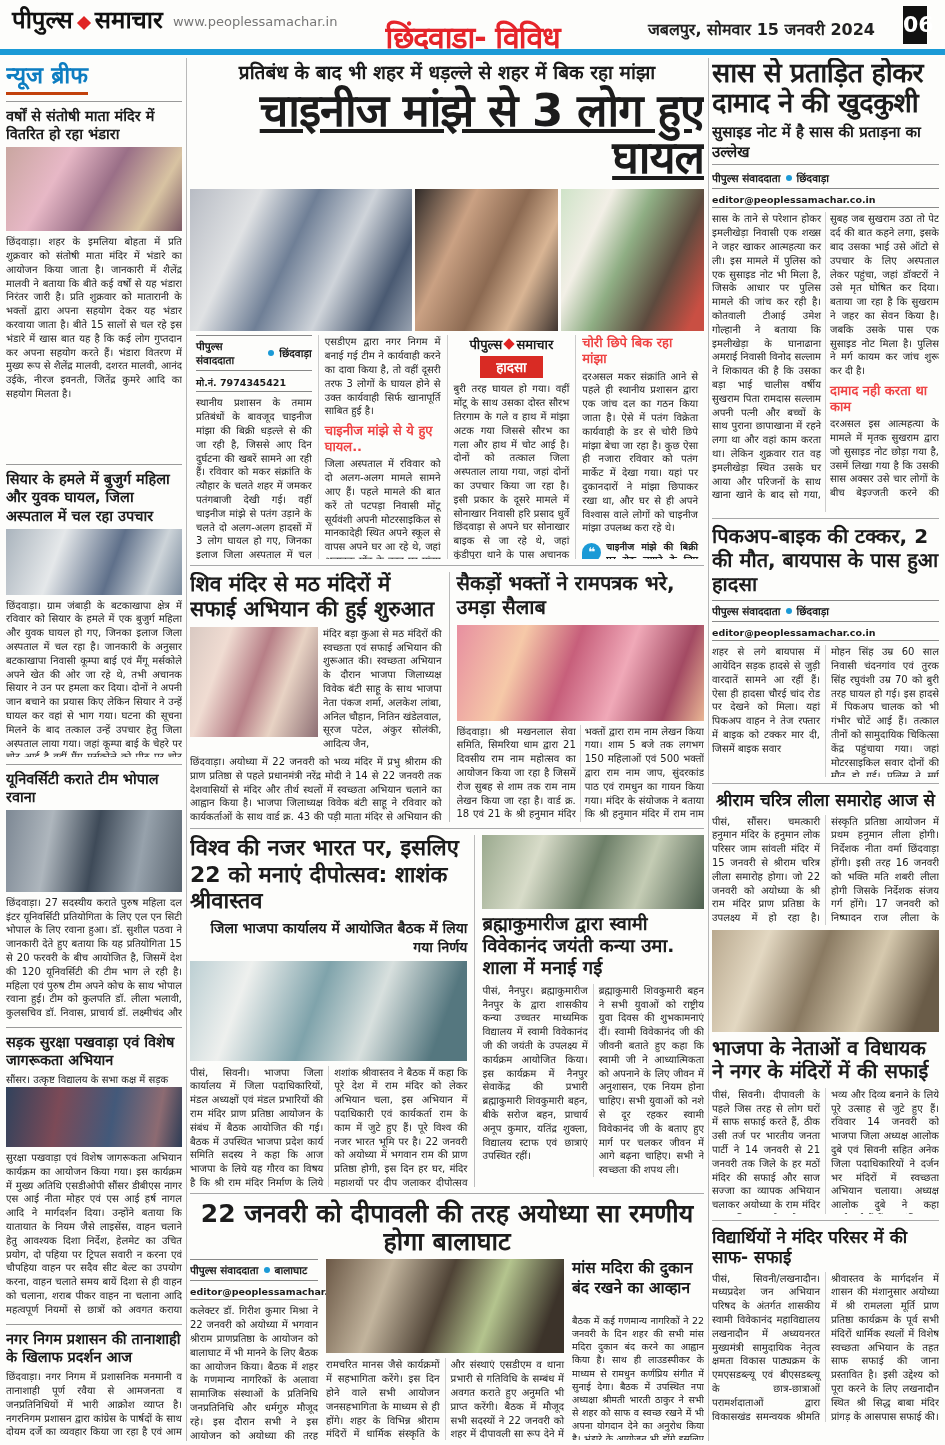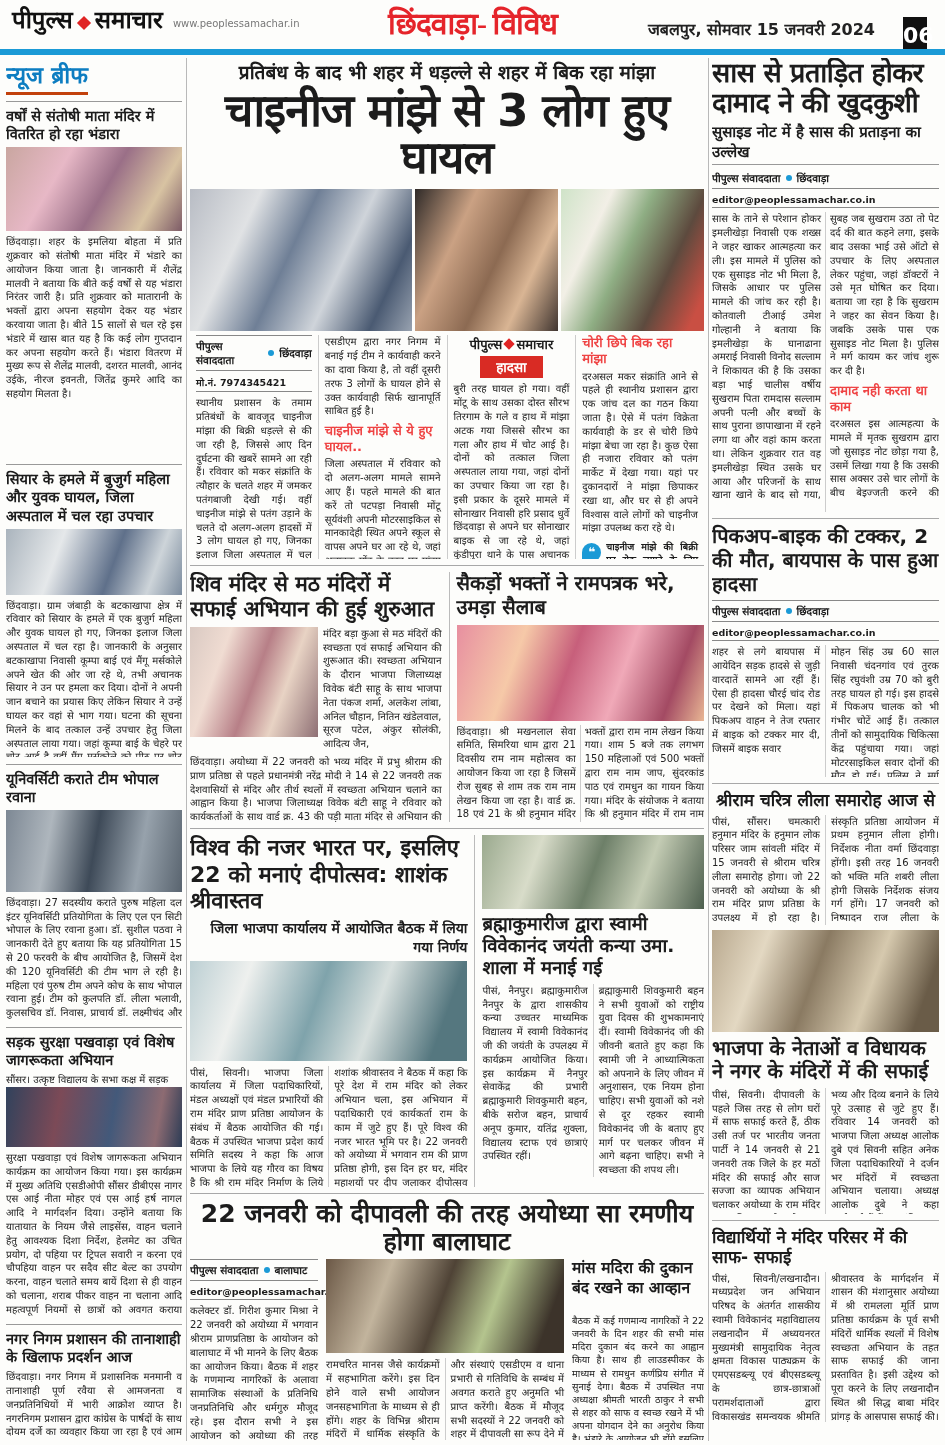--- a/index.html
+++ b/index.html
@@ -3,26 +3,26 @@
 <meta charset="utf-8">
 <style>
   html,body{margin:0;padding:0;background:#f3f2ee;}
   #page{position:relative;width:945px;height:1445px;background:#fdfdfb;margin:0 auto;
         font-family:"DejaVu Sans",sans-serif;color:#1c1c1c;overflow:hidden;}
   
   #masthead{position:absolute;left:0;top:0;width:945px;height:48px;}
   .logo{position:absolute;left:12px;top:8px;display:flex;align-items:flex-end;gap:4px;}
   .logo-txt{font-weight:bold;font-size:24px;line-height:1;color:#111;}
   .logo-flame{width:10px;height:10px;background:#e02424;transform:rotate(45deg);margin:0 2px 4px 2px;}
-  .site{font-size:10px;color:#777;margin:0 0 3px 6px;}
-  .sec-title{position:absolute;left:0;right:0;top:2px;text-align:center;
-             font-size:30px;font-weight:bold;color:#e5242a;letter-spacing:-1px;font-family:Liberation Serif, serif;}
+  .site{font-size:13px;color:#777;margin:0 0 3px 6px;}
+  .sec-title{position:absolute;left:0;right:0;top:16px;text-align:center;
+             font-size:30px;font-weight:bold;color:#e5242a;letter-spacing:-1px;}
   .dateline{position:absolute;right:70px;top:18px;font-size:16px;font-weight:bold;color:#222;}
   .pageno{position:absolute;right:18px;top:6px;width:24px;height:38px;background:#111;color:#fff;
-          font-size:22px;font-weight:bold;text-align:right;line-height:38px;margin-top:11px;}
+          font-size:22px;font-weight:bold;text-align:right;line-height:38px;}
   #bluebar{position:absolute;left:0;top:49px;width:945px;height:6px;background:#1b9ad6;}
   
   .vrule{position:absolute;top:58px;bottom:4px;width:1px;background:#b9b9b9;}
   #leftcol{position:absolute;left:6px;top:58px;width:176px;height:1382px;overflow:hidden;}
   #centercol{position:absolute;left:190px;top:60px;width:514px;height:1380px;overflow:hidden;}
   #rightcol{position:absolute;left:712px;top:58px;width:227px;height:1382px;overflow:hidden;}
   
   .bodytxt{font-size:10px;line-height:1.38;text-align:justify;color:#222;}
   .hr{border-top:1px solid #a8a8a8;margin:6px 0;}
   .photo{width:100%;background:#ccc;position:relative;overflow:hidden;}
@@ -50,21 +50,21 @@
   .ph-poster{height:100%;background:linear-gradient(115deg,#cfe3c8,#f2efe6 25%,#8fae84 45%,#5d4a3e 70%,#c94f43 92%);}
   .ph-temple{height:110px;background:linear-gradient(110deg,#d9c9c2,#f0dcd2 25%,#b77f87 50%,#e8d3c4 70%,#8e6f74);}
   .ph-crowd{height:96px;background:linear-gradient(110deg,#e78fa0,#f6c9a8 25%,#c75f7b 45%,#f0a9b8 65%,#a34a63 85%,#e8b694);}
   .ph-dais{height:100px;background:linear-gradient(110deg,#bccfd3,#eef0ee 20%,#7fa3ab 45%,#d8e0de 65%,#55777f 88%);}
   .ph-school{height:74px;background:linear-gradient(110deg,#9aa98e,#d8dcc9 25%,#6d7f68 50%,#c4ccb4 72%,#4d5f4e);}
   .ph-clean{height:102px;background:linear-gradient(110deg,#b9a98f,#e3d8c2 22%,#8a7a62 45%,#d6c9ae 68%,#6a5c48 90%);}
   .ph-meeting{height:94px;background:linear-gradient(110deg,#6b5846,#c2b49d 25%,#4f4336 48%,#b4c48e 68%,#3c332a 90%);}
   .ph-hospital{height:66px;background:linear-gradient(110deg,#aab4bd,#e5e8ea 30%,#5f708a 60%,#cdd4d9 82%,#7b8b9d);}
   
   .kicker{text-align:center;font-size:19px;font-weight:bold;line-height:1.15;margin:2px 0 3px;}
-  .lead-head{text-align:center;font-size:45px;font-weight:bold;letter-spacing:-1px;line-height:1.05;margin-bottom:8px;}
+  .lead-head{text-align:right;font-size:45px;font-weight:bold;letter-spacing:-1px;line-height:1.05;margin-bottom:8px;text-decoration:underline;}
   .lead-photos{display:flex;gap:3px;height:142px;margin-bottom:4px;}
   .lead-photos .photo{height:100%;}
   .lead-cols{display:flex;height:224px;overflow:hidden;margin-top:2px;}
   .lead-cols .col{flex:1 1 0;padding:0 6px;}
   .lead-cols .col + .col{border-left:1px solid #ccc;}
   .brandbox{text-align:center;margin-bottom:4px;}
   .brandline{font-size:13px;font-weight:bold;display:flex;align-items:center;justify-content:center;gap:3px;}
   .brand-flame{width:8px;height:8px;background:#e02424;transform:rotate(45deg);}
   .badge{display:inline-block;background:#d92b24;color:#fff;font-size:13.5px;font-weight:bold;
          padding:2px 16px;margin-top:3px;}

